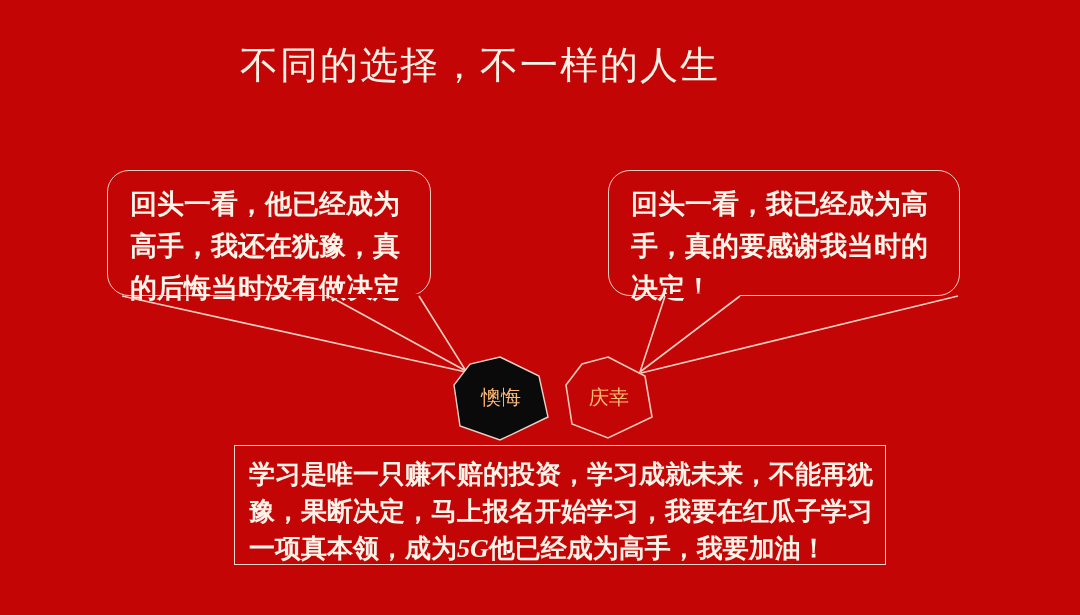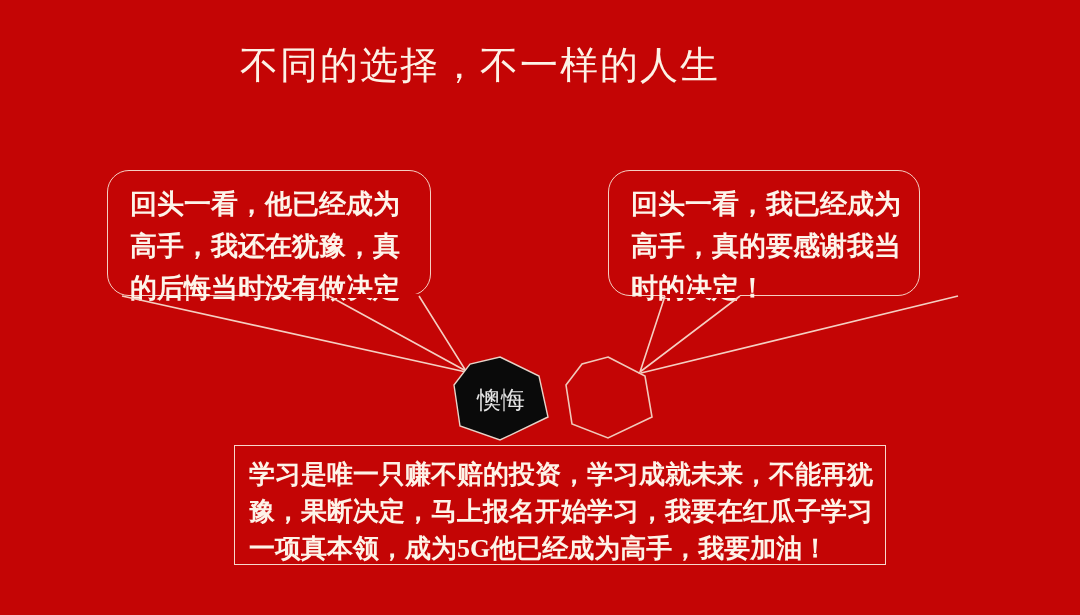--- a/index.html
+++ b/index.html
@@ -52,36 +52,36 @@
     background: transparent;
     color: #fdf4ea;
     font-size: 27px;
     line-height: 42px;
     font-weight: 700;
     padding: 12px 18px 10px 22px;
     font-family: "Liberation Serif", "DejaVu Serif", serif;
     letter-spacing: 0px;
   }
   #bubble-left  { left: 107px; top: 170px; width: 324px; height: 126px; }
-  #bubble-right { left: 608px; top: 170px; width: 312px; height: 126px; }
+  #bubble-right { left: 608px; top: 170px; width: 352px; height: 126px; }
 
   
   #overlay {
     position: absolute;
     left: 0; top: 0;
     width: 1080px;
     height: 615px;
     pointer-events: none;
   }
 
   
   .node-label {
     position: absolute;
-    color: #e5e5e5;
-    font-size: 24px;
+    color: #fdba74;
+    font-size: 20px;
     font-weight: 400;
     font-family: "Liberation Serif", "DejaVu Serif", serif;
     white-space: nowrap;
     text-align: center;
   }
   #node-left-label  { left: 458px; top: 384px; width: 86px; }
   #node-right-label { left: 566px; top: 384px; width: 86px; }
 
   
   #bottom-box {
@@ -94,20 +94,21 @@
     border: 1.6px solid #f7d8cb;
     background: transparent;
     color: #fdf3e8;
     font-size: 26px;
     line-height: 37px;
     font-weight: 700;
     padding: 10px 12px 8px 14px;
     font-family: "Liberation Serif", "DejaVu Serif", serif;
   }
   #bottom-box .hl {
+    font-style: italic;
     font-weight: 700;
   }
 </style>
 </head>
 <body>
 
 <div id="slide">
 
   <div id="title">不同的选择，不一样的人生</div>
 
@@ -126,16 +127,17 @@
     <polyline points="665,296 640,372 740,296" fill="none" stroke="#f5cfc2" stroke-width="1.6"></polyline>
 
     <line x1="958" y1="296" x2="641" y2="373" stroke="#f5cfc2" stroke-width="1.6"></line>
 
     <polygon points="500,357 539,376 548,417 500,440 460,426 454,385 470,364" fill="#0a0a0a" stroke="#e8d3c8" stroke-width="1.4"></polygon>
 
     <polygon points="608,357 645,376 652,417 608,438 572,424 566,385 582,364" fill="none" stroke="#f0c9bb" stroke-width="1.6"></polygon>
   </svg>
 
   <div id="node-left-label" class="node-label">懊悔</div>
+  <div id="node-right-label" class="node-label">庆幸</div>
 
   <div id="bottom-box"><span>学习是唯一只赚不赔的投资，学习成就未来，不能再犹豫，果断决定，马上报名开始学习，我要在红瓜子学习一项真本领，成为</span><span class="hl">5G</span><span>他已经成为高手，我要加油！</span></div>
 
 </div>
 
 </body></html>

